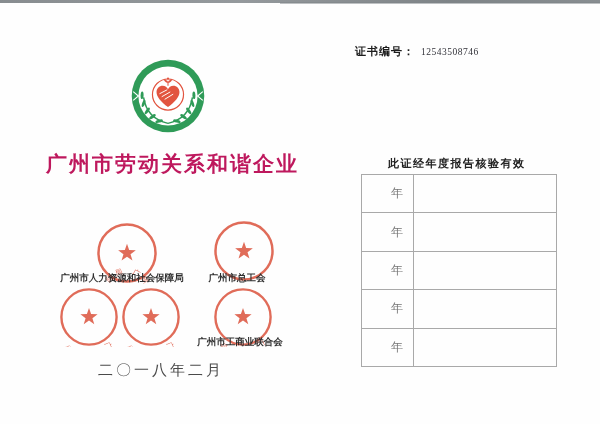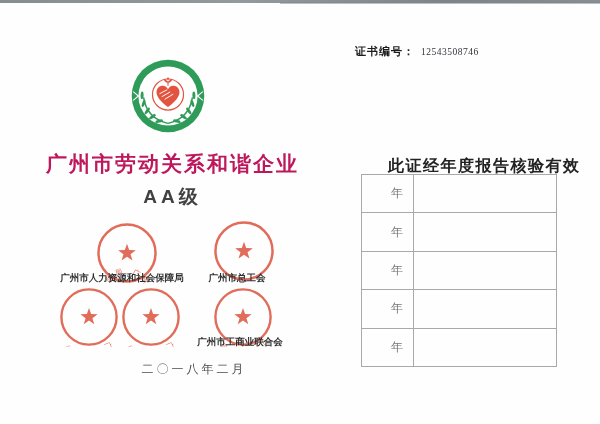--- a/index.html
+++ b/index.html
@@ -25,31 +25,31 @@
   .seal3{left:59px;top:287px;width:60px;height:60px;}
   .seal4{left:121px;top:287px;width:60px;height:60px;}
   .seal5{left:213px;top:287px;width:60px;height:60px;}
 
   .seal-label{z-index:3;text-align:center;font-weight:bold;color:#2e2e2e;white-space:nowrap;}
   .slabel1{left:47px;top:272px;width:150px;font-size:9.5px;}
   .slabel2{left:177px;top:272px;width:120px;font-size:9.5px;}
   .slabel3{left:43px;top:336px;width:160px;font-size:9px;}
   .slabel4{left:180px;top:336px;width:120px;font-size:9.5px;}
 
-  .issue-date{left:114px;top:361px;width:160px;text-align:center;
-    font-size:12px;letter-spacing:3px;color:#4a4a4a;}
+  .issue-date{left:98px;top:361px;width:160px;text-align:left;
+    font-size:15px;letter-spacing:3px;color:#4a4a4a;}
 
   .field-label{font-size:11px;font-weight:bold;letter-spacing:1px;color:#1c1c1c;white-space:nowrap;text-align:center;}
   .field-value{font-family:"Liberation Serif", serif;font-size:9.5px;color:#33333a;white-space:nowrap;}
   .certno-label{left:355px;top:44px;}
   .certno-value{left:421px;top:47px;letter-spacing:.5px;}
   .holder-label{left:355px;top:95px;}
   .holder-value{left:441px;top:99px;}
 
-  .verify-heading{left:356px;top:156px;font-size:16px;font-weight:bold;
+  .verify-heading{left:356px;top:156px;font-size:11px;font-weight:bold;
     letter-spacing:1.5px;color:#222;white-space:nowrap;padding-left:32px;}
 
   .vtable{left:361px;top:174px;width:196px;height:193px;
     border:1px solid #a9a9a9;display:flex;flex-direction:column;box-sizing:border-box;}
   .vrow{flex:1;display:flex;}
   .vrow + .vrow{border-top:1px solid #a9a9a9;}
   .vyear{width:52px;box-sizing:border-box;border-right:1px solid #a9a9a9;
     display:flex;align-items:center;justify-content:flex-end;
     padding-right:10px;font-size:12px;color:#757575;}
   .vval{flex:1;}
@@ -95,21 +95,20 @@
     </g>
     <g>
       <path d="M50,36 C50,33 50,31 50,29.5" stroke="#e2543f" stroke-width="1.4" fill="none"></path>
       <path d="M50,32.5 C46.5,32 44.5,29.5 44.5,27.5 C47.5,27.7 49.7,29.8 50,32.5 Z" fill="#e2543f"></path>
       <path d="M50,32.5 C53.5,32 55.5,29.5 55.5,27.5 C52.5,27.7 50.3,29.8 50,32.5 Z" fill="#e2543f"></path>
       <circle cx="50" cy="26.5" r="1.5" fill="#e2543f"></circle>
     </g>
   </svg>
 
   <div class="abs title">广州市劳动关系和谐企业</div>
-  <div class="abs grade">AA级</div>
 
   <svg class="abs seal seal1" viewBox="0 0 100 100">
     <defs>
         <path id="arc1" d="M50,83 a33,33 0 1 1 -0.02,0" fill="none"></path>
       </defs>
     <circle cx="50" cy="50" r="46" fill="none" stroke="#dc5843" stroke-width="4"></circle>
     <text font-size="12" letter-spacing="3" fill="#dc5843">
       <textPath href="#arc1" startOffset="8">广州市人力资源和社会保障局</textPath>
     </text>
     <polygon fill="#dc5843" points="50,35 53.5,45.1 64.3,45.4 55.7,51.9 58.8,62.1 50,56 41.2,62.1 44.3,51.9 35.7,45.4 46.5,45.1"></polygon>

